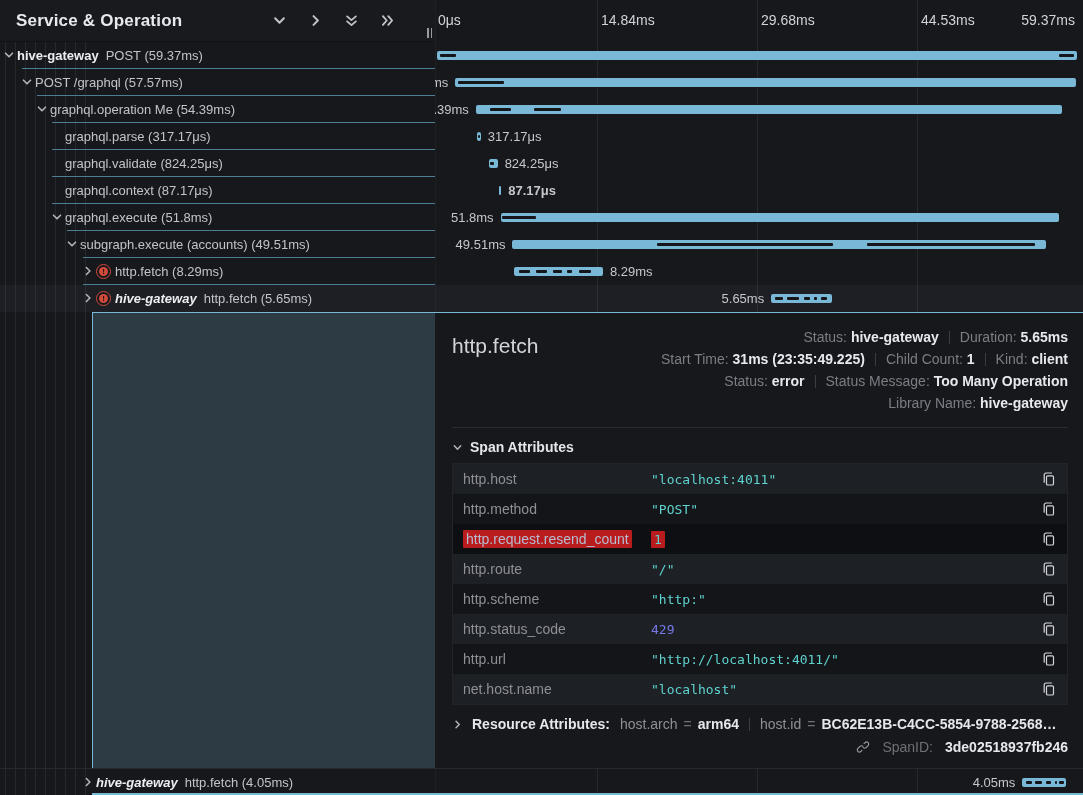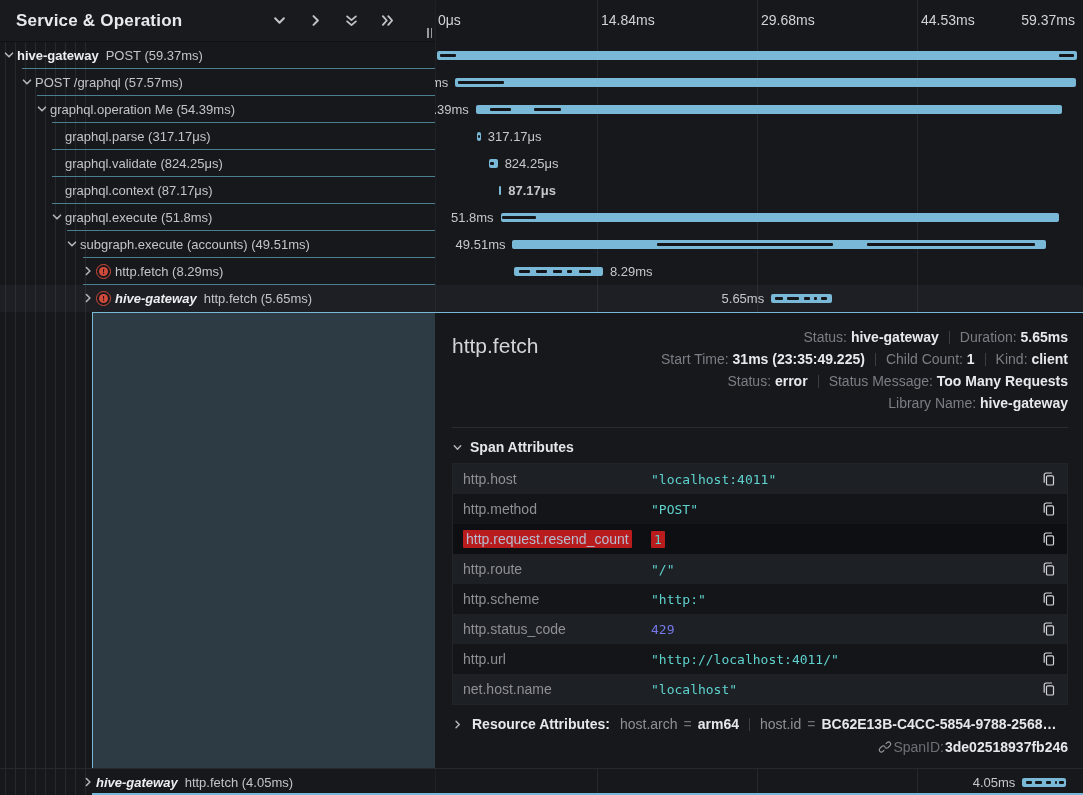--- a/index.html
+++ b/index.html
@@ -78,21 +78,21 @@
   .copy { width:16px; height:16px; color:#d4d5d9; cursor:pointer; flex-shrink:0; }
   .copy svg { display:block; width:100%; height:100%; }
 
   .rline { display:flex; align-items:center; margin-top:11px; font-size:14px; color:#8f9096; white-space:nowrap; cursor:pointer; }
   .rchev { width:11px; height:11px; color:#b4b5bb; margin-right:9px; flex-shrink:0; }
   .rchev svg { display:block; width:100%; height:100%; }
   .rtitle { color:#e4e5e9; font-weight:700; margin-right:10px; }
   .rline b { color:#e6e7eb; font-weight:700; }
   .req { color:#6f7077; margin:0 6px; }
 
-  .sline { display:flex; justify-content:flex-end; align-items:center; gap:1px; margin-top:7px; font-size:14px; color:#6f7077; }
+  .sline { display:flex; justify-content:flex-end; align-items:center; gap:12px; margin-top:7px; font-size:14px; color:#6f7077; }
   .sline b { color:#e6e7eb; font-weight:700; }
   .link-icon { width:14px; height:14px; color:#9a9ba1; }
   .link-icon svg { display:block; width:100%; height:100%; }
 
   .bottom-sliver { position:absolute; left:92px; right:0; bottom:0; height:2px; background:#79b8d6; z-index:7; }
 </style>
 </head>
 <body>
 
 <div class="app">
@@ -324,21 +324,21 @@
     </div>
 
   <div class="detail-left"></div>
 
   <div class="detail">
     <div class="dhead">
       <div class="dtitle">http.fetch</div>
       <div class="dmeta" id="dmeta">
           <div class="mline"><span>Status: </span><b>hive-gateway</b><i class="vdiv"></i><span>Duration: </span><b>5.65ms</b></div>
           <div class="mline"><span>Start Time: </span><b>31ms (23:35:49.225)</b><i class="vdiv"></i><span>Child Count: </span><b>1</b><i class="vdiv"></i><span>Kind: </span><b>client</b></div>
-          <div class="mline"><span>Status: </span><b>error</b><i class="vdiv"></i><span>Status Message: </span><b>Too Many Requests</b></div>
+          <div class="mline"><span>Status: </span><b>error</b><i class="vdiv"></i><span>Status Message: </span><b>Too Many Operation</b></div>
           <div class="mline"><span>Library Name: </span><b>hive-gateway</b></div>
         </div>
     </div>
     <hr class="dhr">
     <div class="sect">
       <span class="schev" id="sectChev">
           <svg viewBox="0 0 12 12" fill="none" stroke="currentColor" stroke-width="1.6" stroke-linecap="round" stroke-linejoin="round">
             <path d="M2.5 4.2 6 7.8 9.5 4.2"></path>
           </svg>
         </span>

